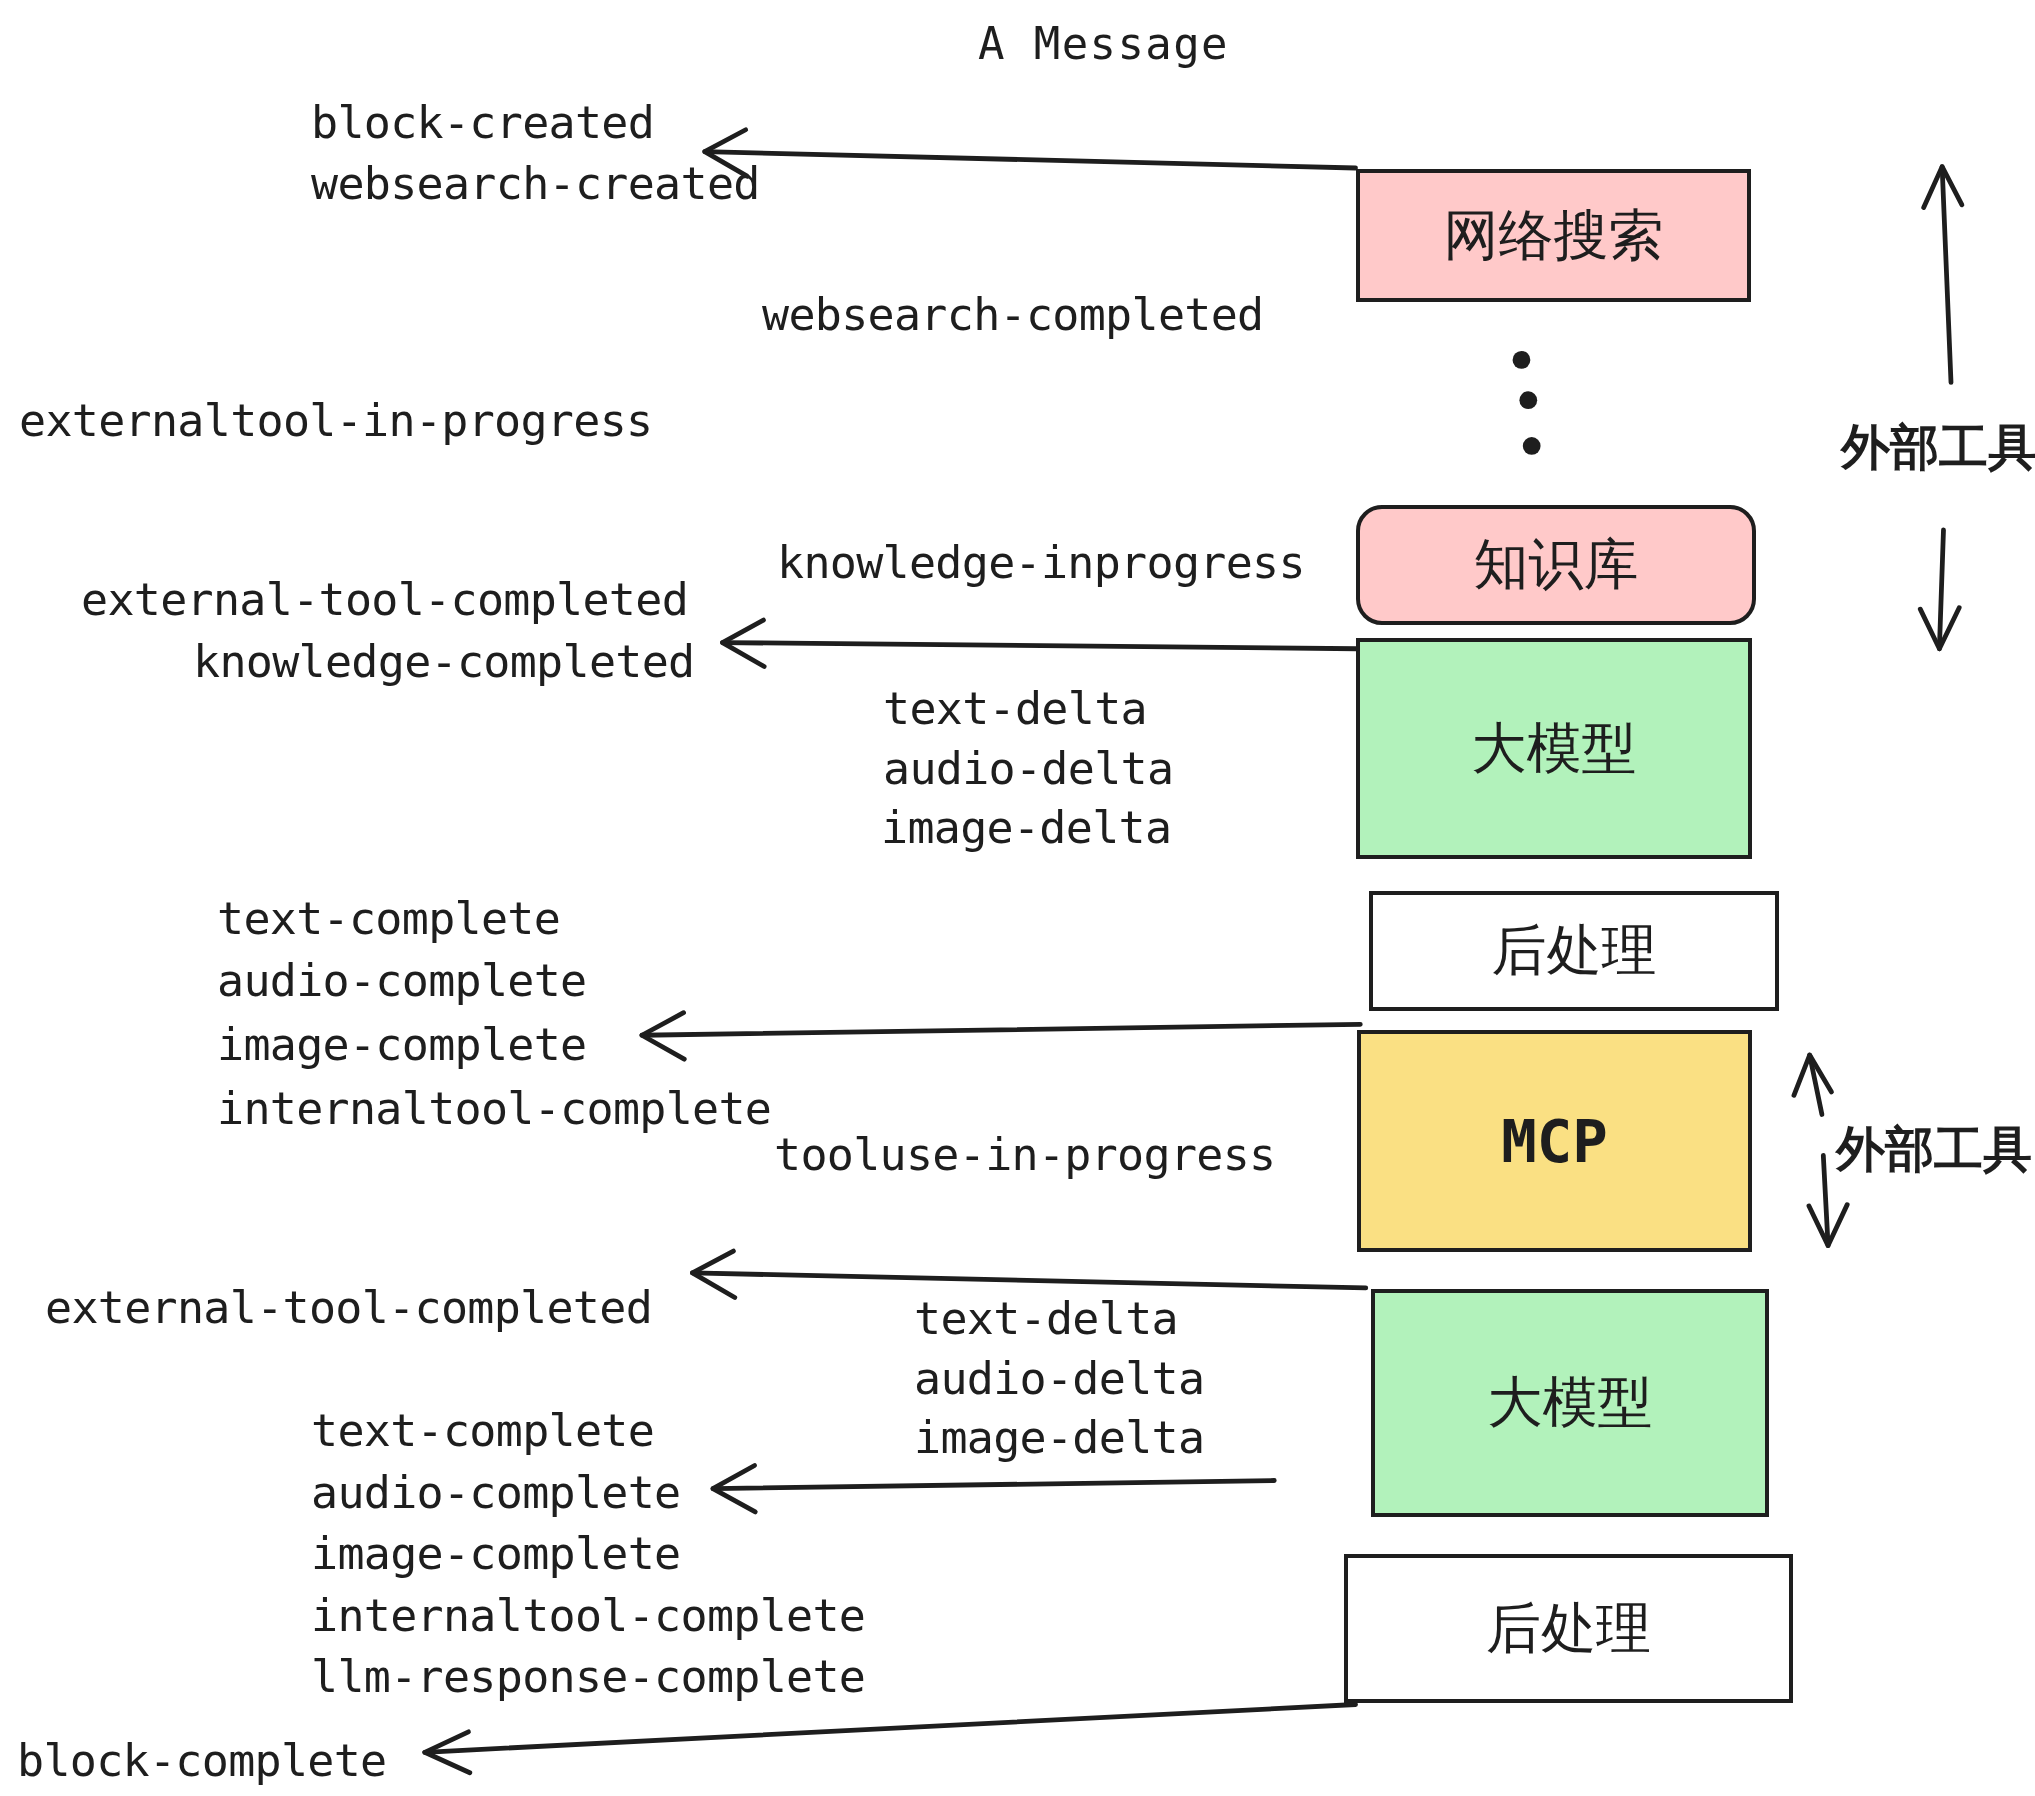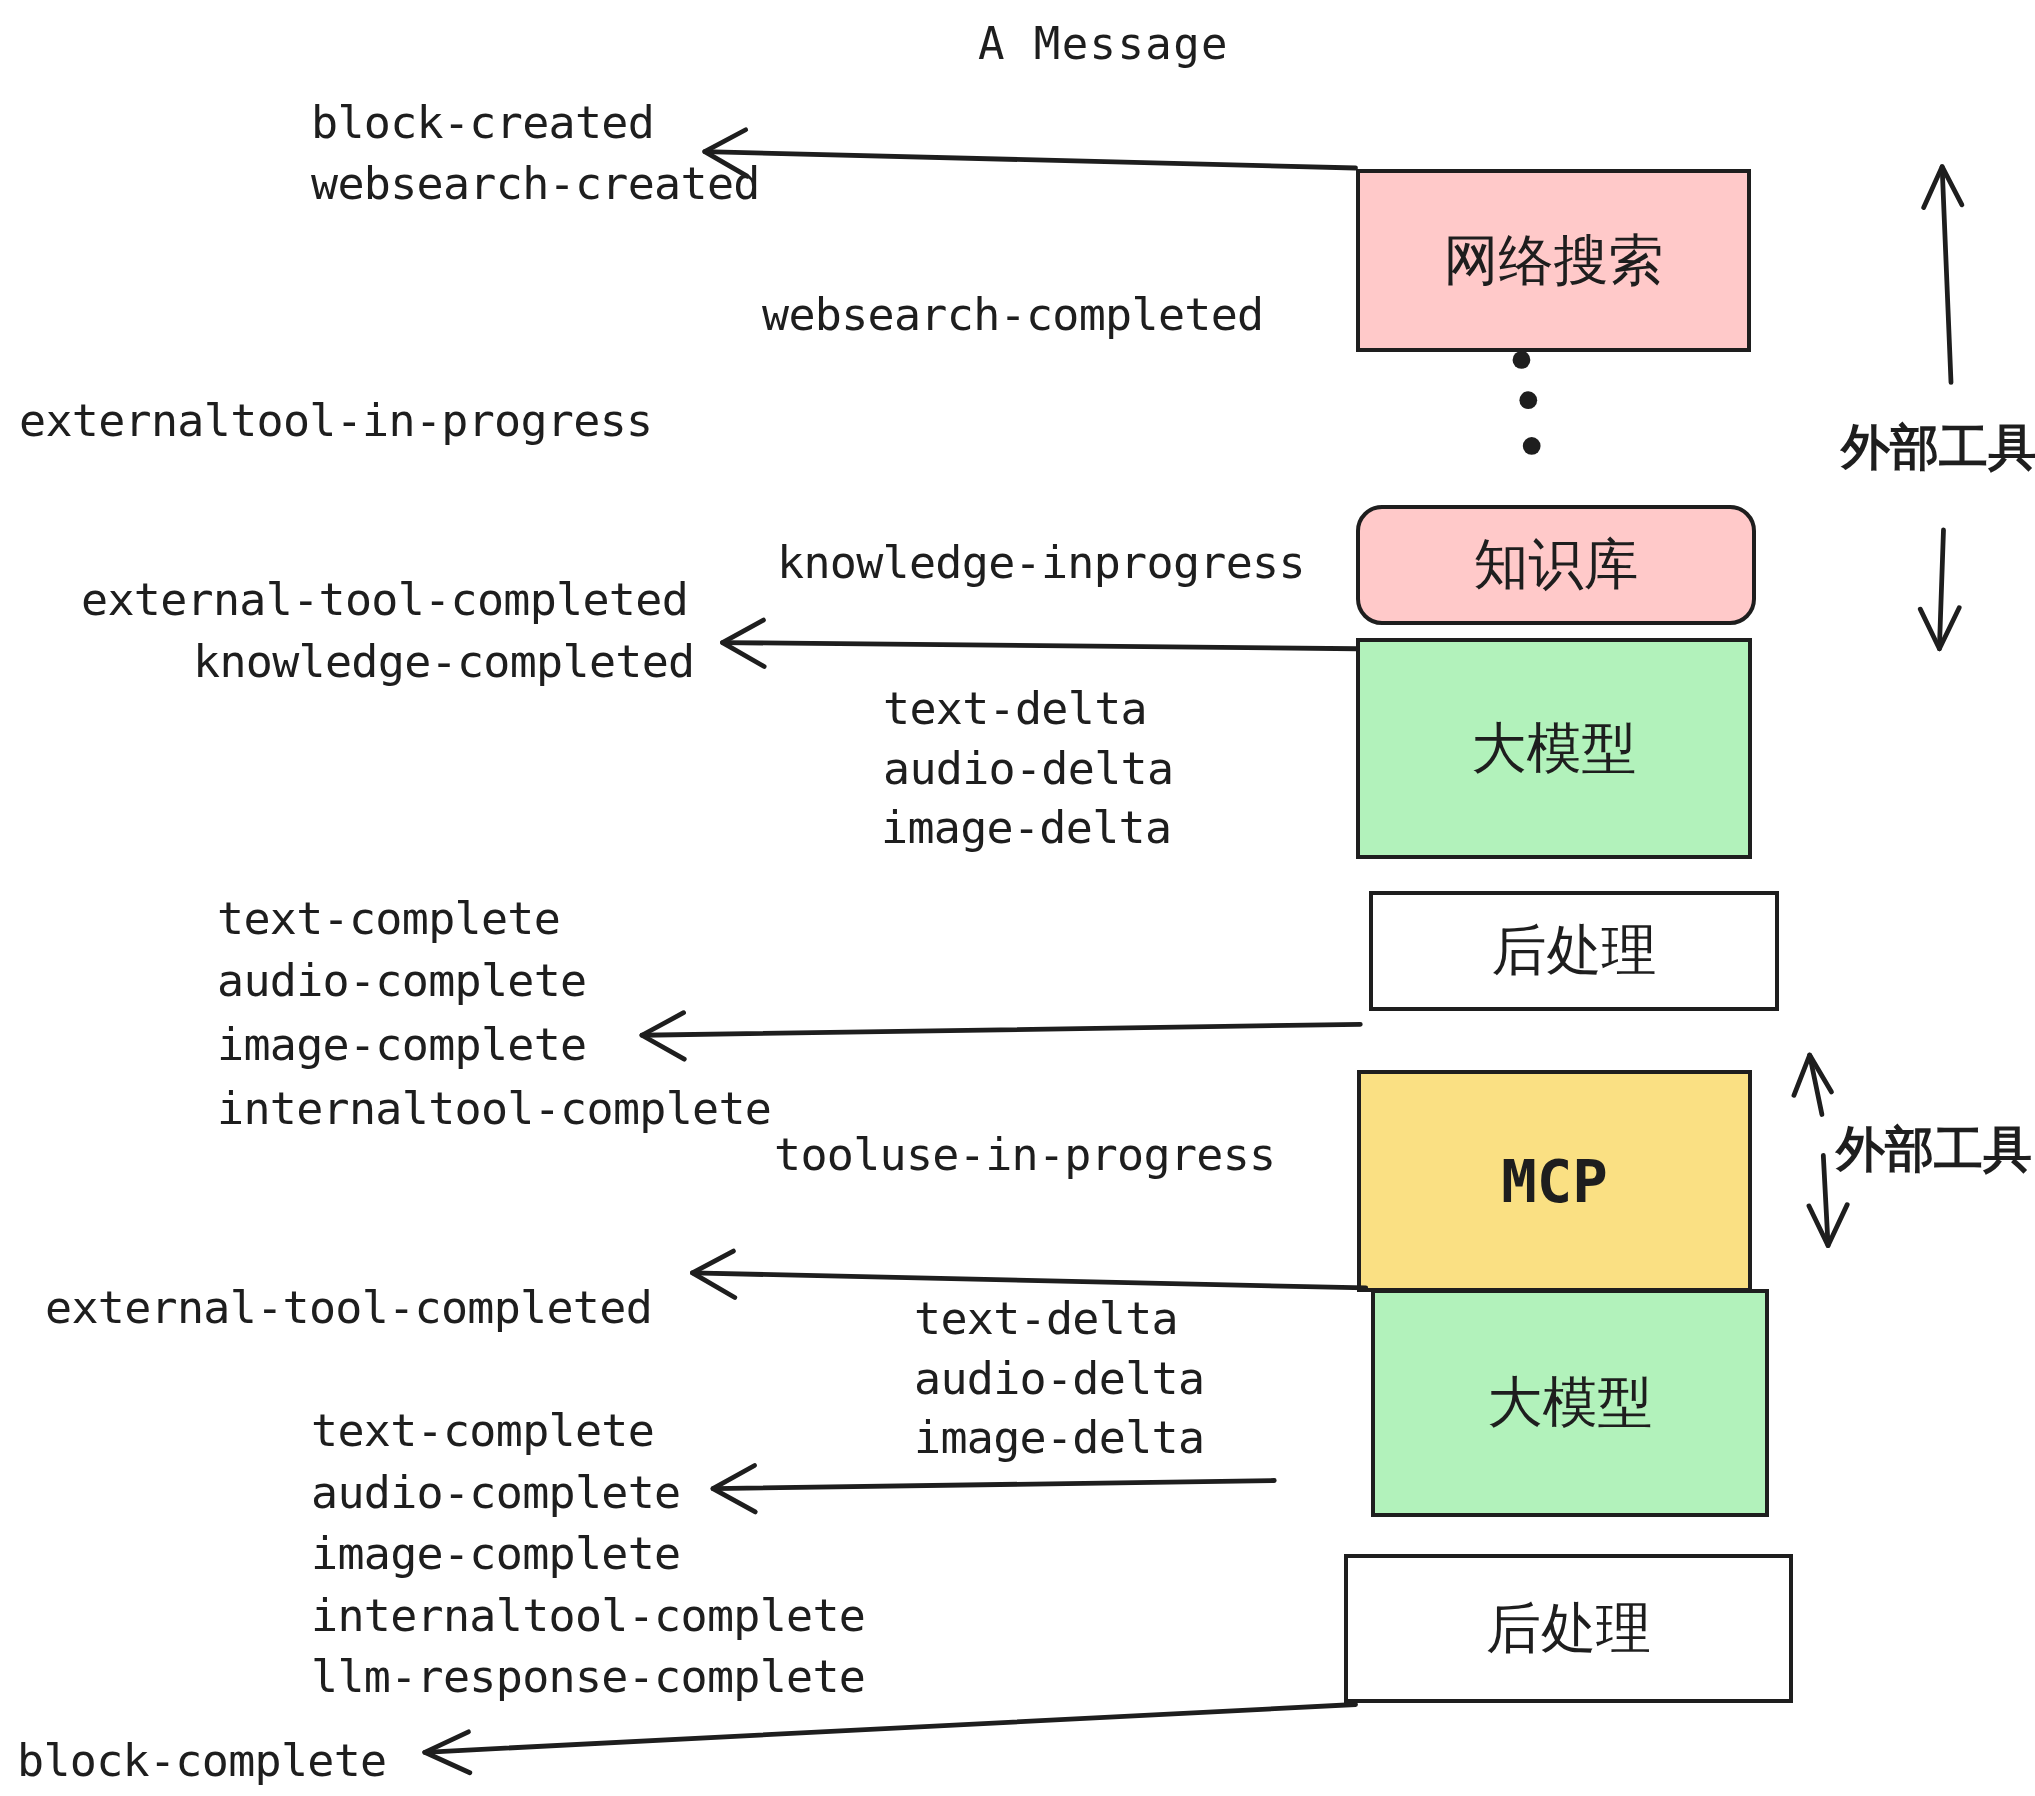--- a/index.html
+++ b/index.html
@@ -101,37 +101,37 @@
   <div class="ev" style="left:914px;top:1415px">image-delta</div>
 
   <div class="ev" style="left:311px;top:1408px">text-complete</div>
   <div class="ev" style="left:311px;top:1470px">audio-complete</div>
   <div class="ev" style="left:311px;top:1531px">image-complete</div>
   <div class="ev" style="left:311px;top:1593px">internaltool-complete</div>
   <div class="ev" style="left:311px;top:1654px">llm-response-complete</div>
 
   <div class="ev" style="left:17px;top:1738px">block-complete</div>
 
-  <div class="box" style="left: 1356px; top: 169px; width: 395px; height: 183px; background-color: rgb(255, 201, 201);">
+  <div class="box" style="left: 1356px; top: 169px; width: 395px; height: 133px; background-color: rgb(255, 201, 201);">
     <span class="blabel">网络搜索</span>
   </div>
 
   <div class="box" style="left: 1356px; top: 505px; width: 400px; height: 120px; background-color: rgb(255, 201, 201); border-radius: 26px;">
     <span class="blabel">知识库</span>
   </div>
 
   <div class="box" style="left: 1356px; top: 638px; width: 396px; height: 221px; background-color: rgb(178, 242, 187);">
     <span class="blabel">大模型</span>
   </div>
 
   <div class="box" style="left: 1369px; top: 891px; width: 410px; height: 120px; background-color: rgb(255, 255, 255);">
     <span class="blabel">后处理</span>
   </div>
 
-  <div class="box" style="left: 1357px; top: 1030px; width: 395px; height: 222px; background-color: rgb(250, 224, 131); margin-top: 40px;">
+  <div class="box" style="left: 1357px; top: 1030px; width: 395px; height: 222px; background-color: rgb(250, 224, 131);">
     <span class="blabel mono">MCP</span>
   </div>
 
   <div class="box" style="left: 1371px; top: 1289px; width: 398px; height: 228px; background-color: rgb(178, 242, 187);">
     <span class="blabel">大模型</span>
   </div>
 
   <div class="box" style="left: 1344px; top: 1554px; width: 449px; height: 149px; background-color: rgb(255, 255, 255);">
     <span class="blabel">后处理</span>
   </div>

